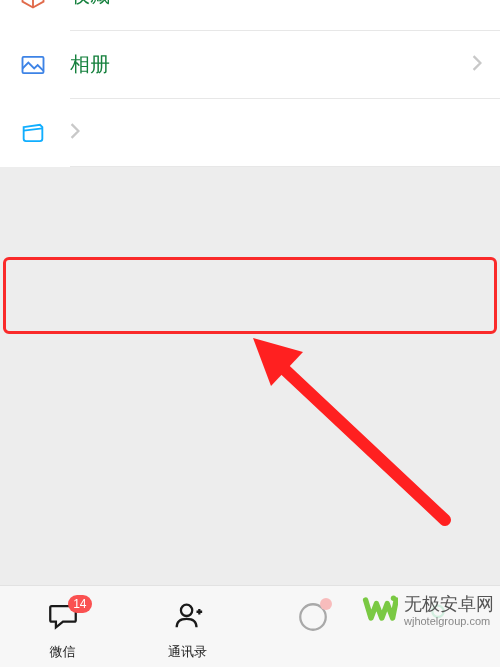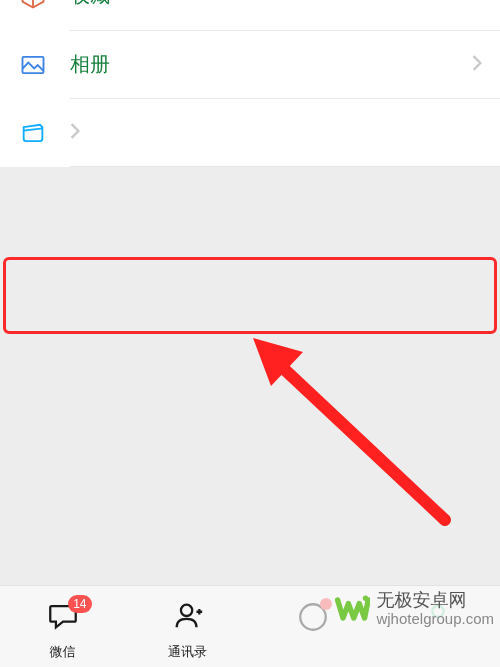--- a/index.html
+++ b/index.html
@@ -145,21 +145,21 @@
       display: flex;
       flex-direction: column;
       line-height: 1.1;
     }
     .watermark-name {
       font-size: 18px;
       color: #555;
       font-weight: 500;
     }
     .watermark-url {
-      font-size: 15px;
+      font-size: 11px;
       color: #888;
     }
     .first-item {
       height: 30px;
       align-items: flex-start;
       padding-top: 0;
     }
     .first-item .icon-wrap, .first-item .label, .first-item .chevron {
       margin-top: -18px;
     }

